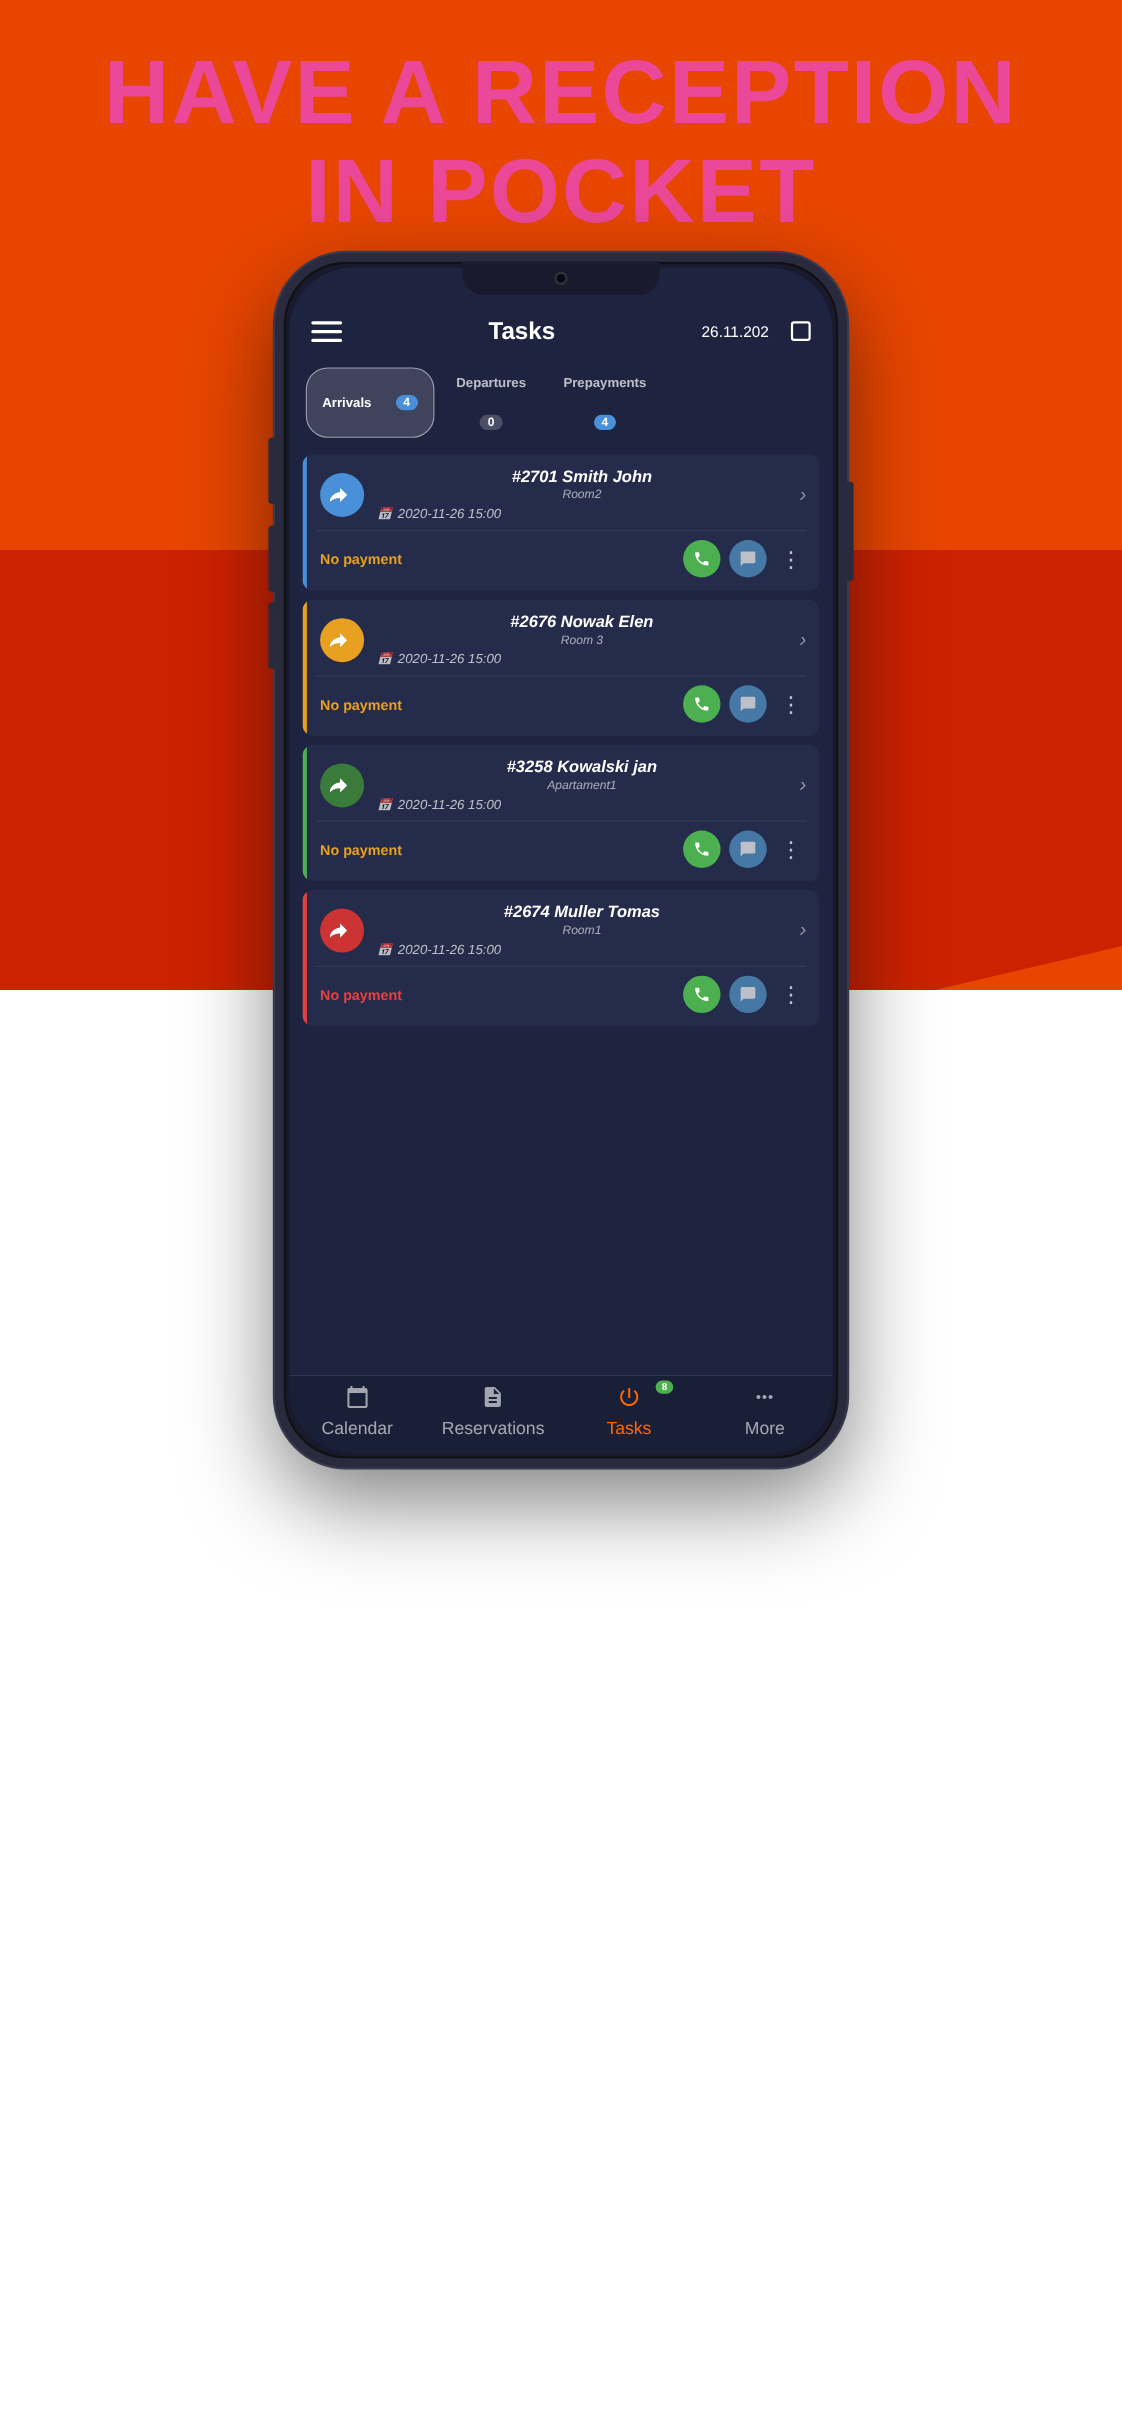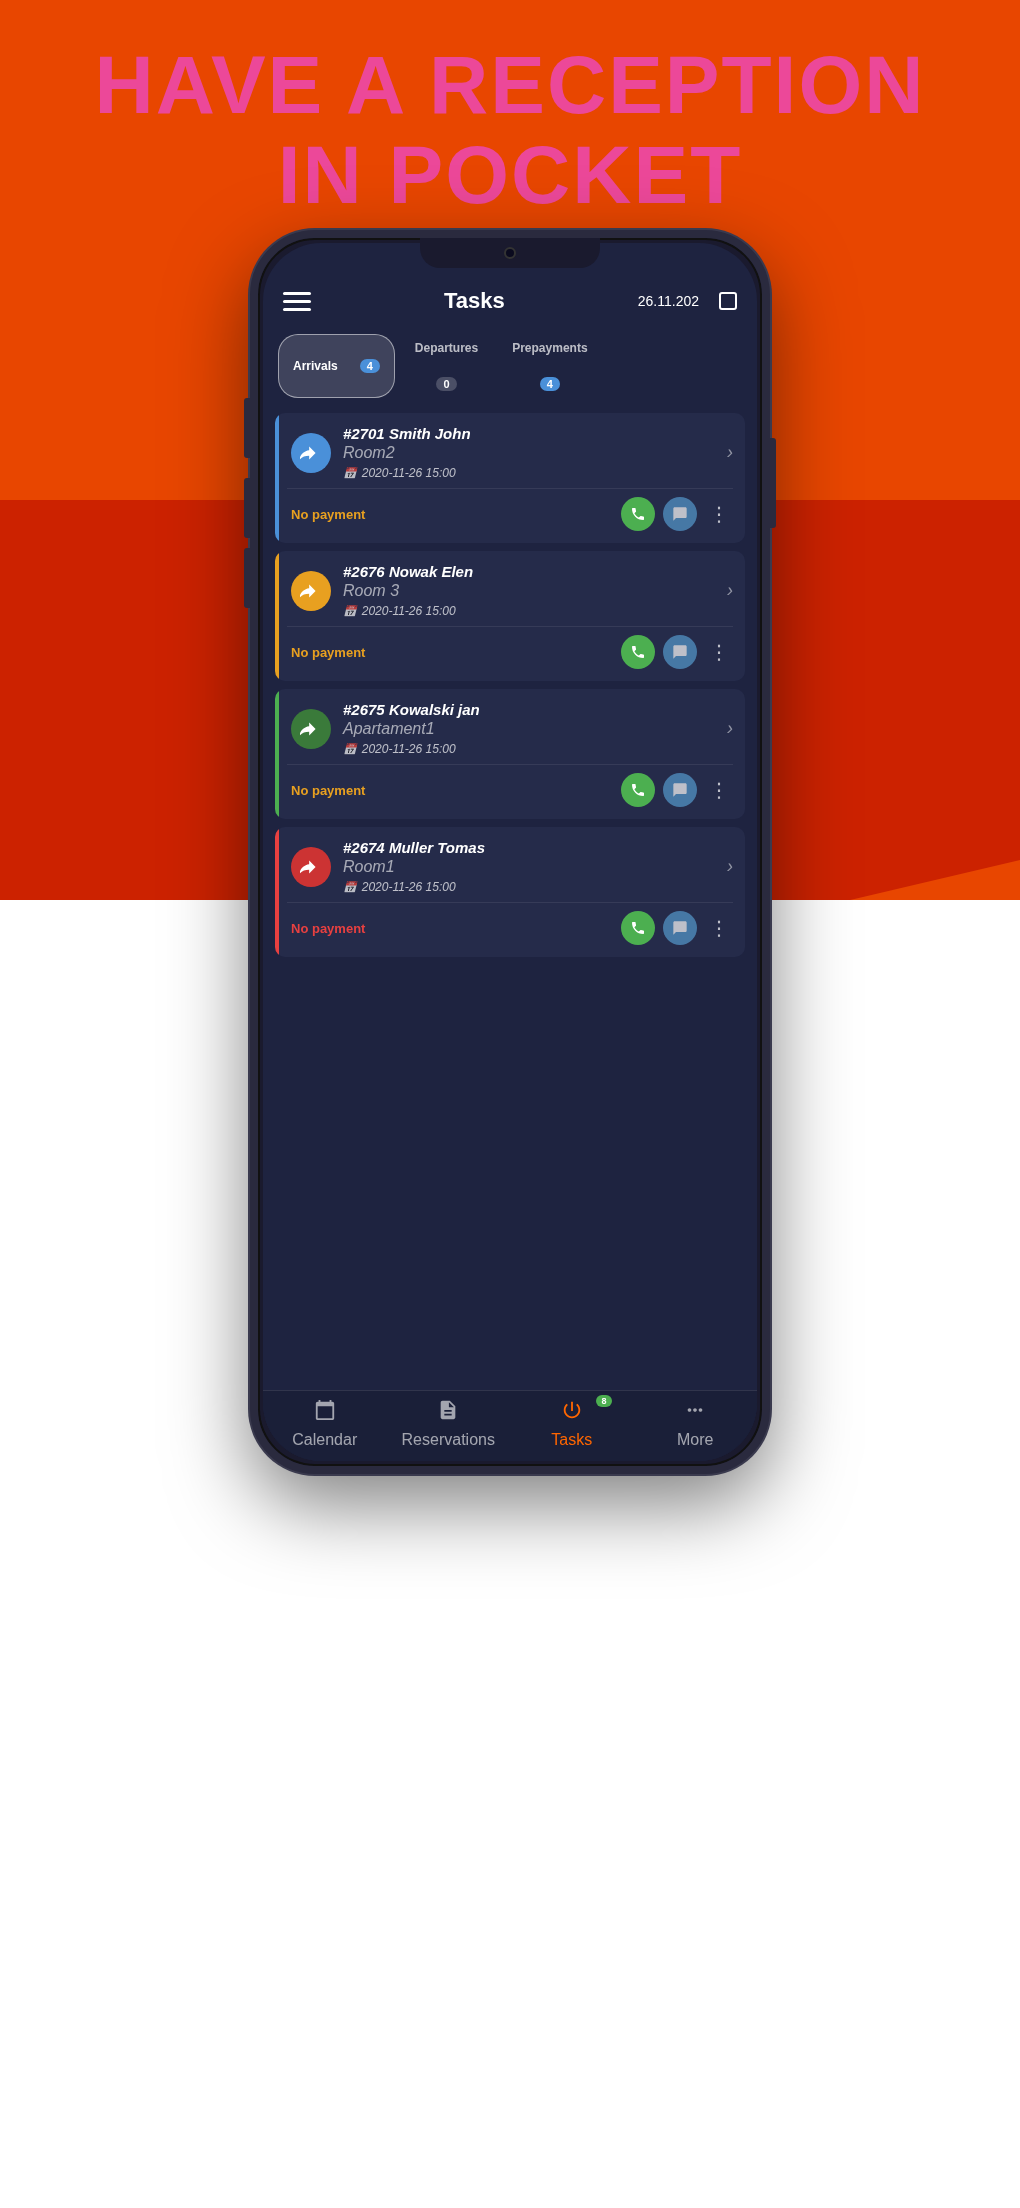--- a/index.html
+++ b/index.html
@@ -66,25 +66,26 @@
       top: 230px;
       left: 50%;
       transform: translateX(-50%);
       width: 520px;
       height: 1020px;
     }
 
     .phone-frame {
       position: relative;
       width: 520px;
-      height: 1244px;
+      height: 1104px;
       background: #1a1a2e;
       border-radius: 65px;
       border: 8px solid #2a2a3e;
       box-shadow: 0 0 0 2px #3a3a4e, 0 30px 80px rgba(0,0,0,0.5), inset 0 0 0 2px #111;
+      text-align: center;
     }
 
     
     .phone-frame::before {
       content: '';
       position: absolute;
       left: -14px;
       top: 160px;
       width: 6px;
       height: 60px;
@@ -299,21 +300,21 @@
       font-size: 15px;
       font-weight: 600;
     }
 
     .card-title span {
       font-weight: 700;
     }
 
     .card-room {
       color: rgba(255,255,255,0.6);
-      font-size: 16px;
+      font-size: 11px;
       margin-top: 2px;
     }
 
     .card-date {
       color: rgba(255,255,255,0.7);
       font-size: 12px;
       margin-top: 4px;
       display: flex;
       align-items: center;
       gap: 5px;
@@ -557,21 +558,21 @@
           <div class="reservation-card">
             <div class="card-border border-green"></div>
             <div class="card-header">
               <div class="card-icon icon-green-dark">
                 <svg width="22" height="22" viewBox="0 0 24 24" fill="white">
                     <path d="M10 9V5l7 7-7 7v-4.1c-5 0-8.5 1.6-11 5.1 1-5 4-10 11-11z"></path>
                   </svg>
               </div>
               <div class="card-info">
                 <div class="card-title">
-                  <span>#2675 </span>
+                  <span>#3258 </span>
                   <span>Kowalski jan</span>
                 </div>
                 <div class="card-room">Apartament1</div>
                 <div class="card-date">
                   <span style="font-size:11px">📅</span>
                   <span>2020-11-26 15:00</span>
                 </div>
               </div>
               <div class="card-chevron">›</div>
             </div>

